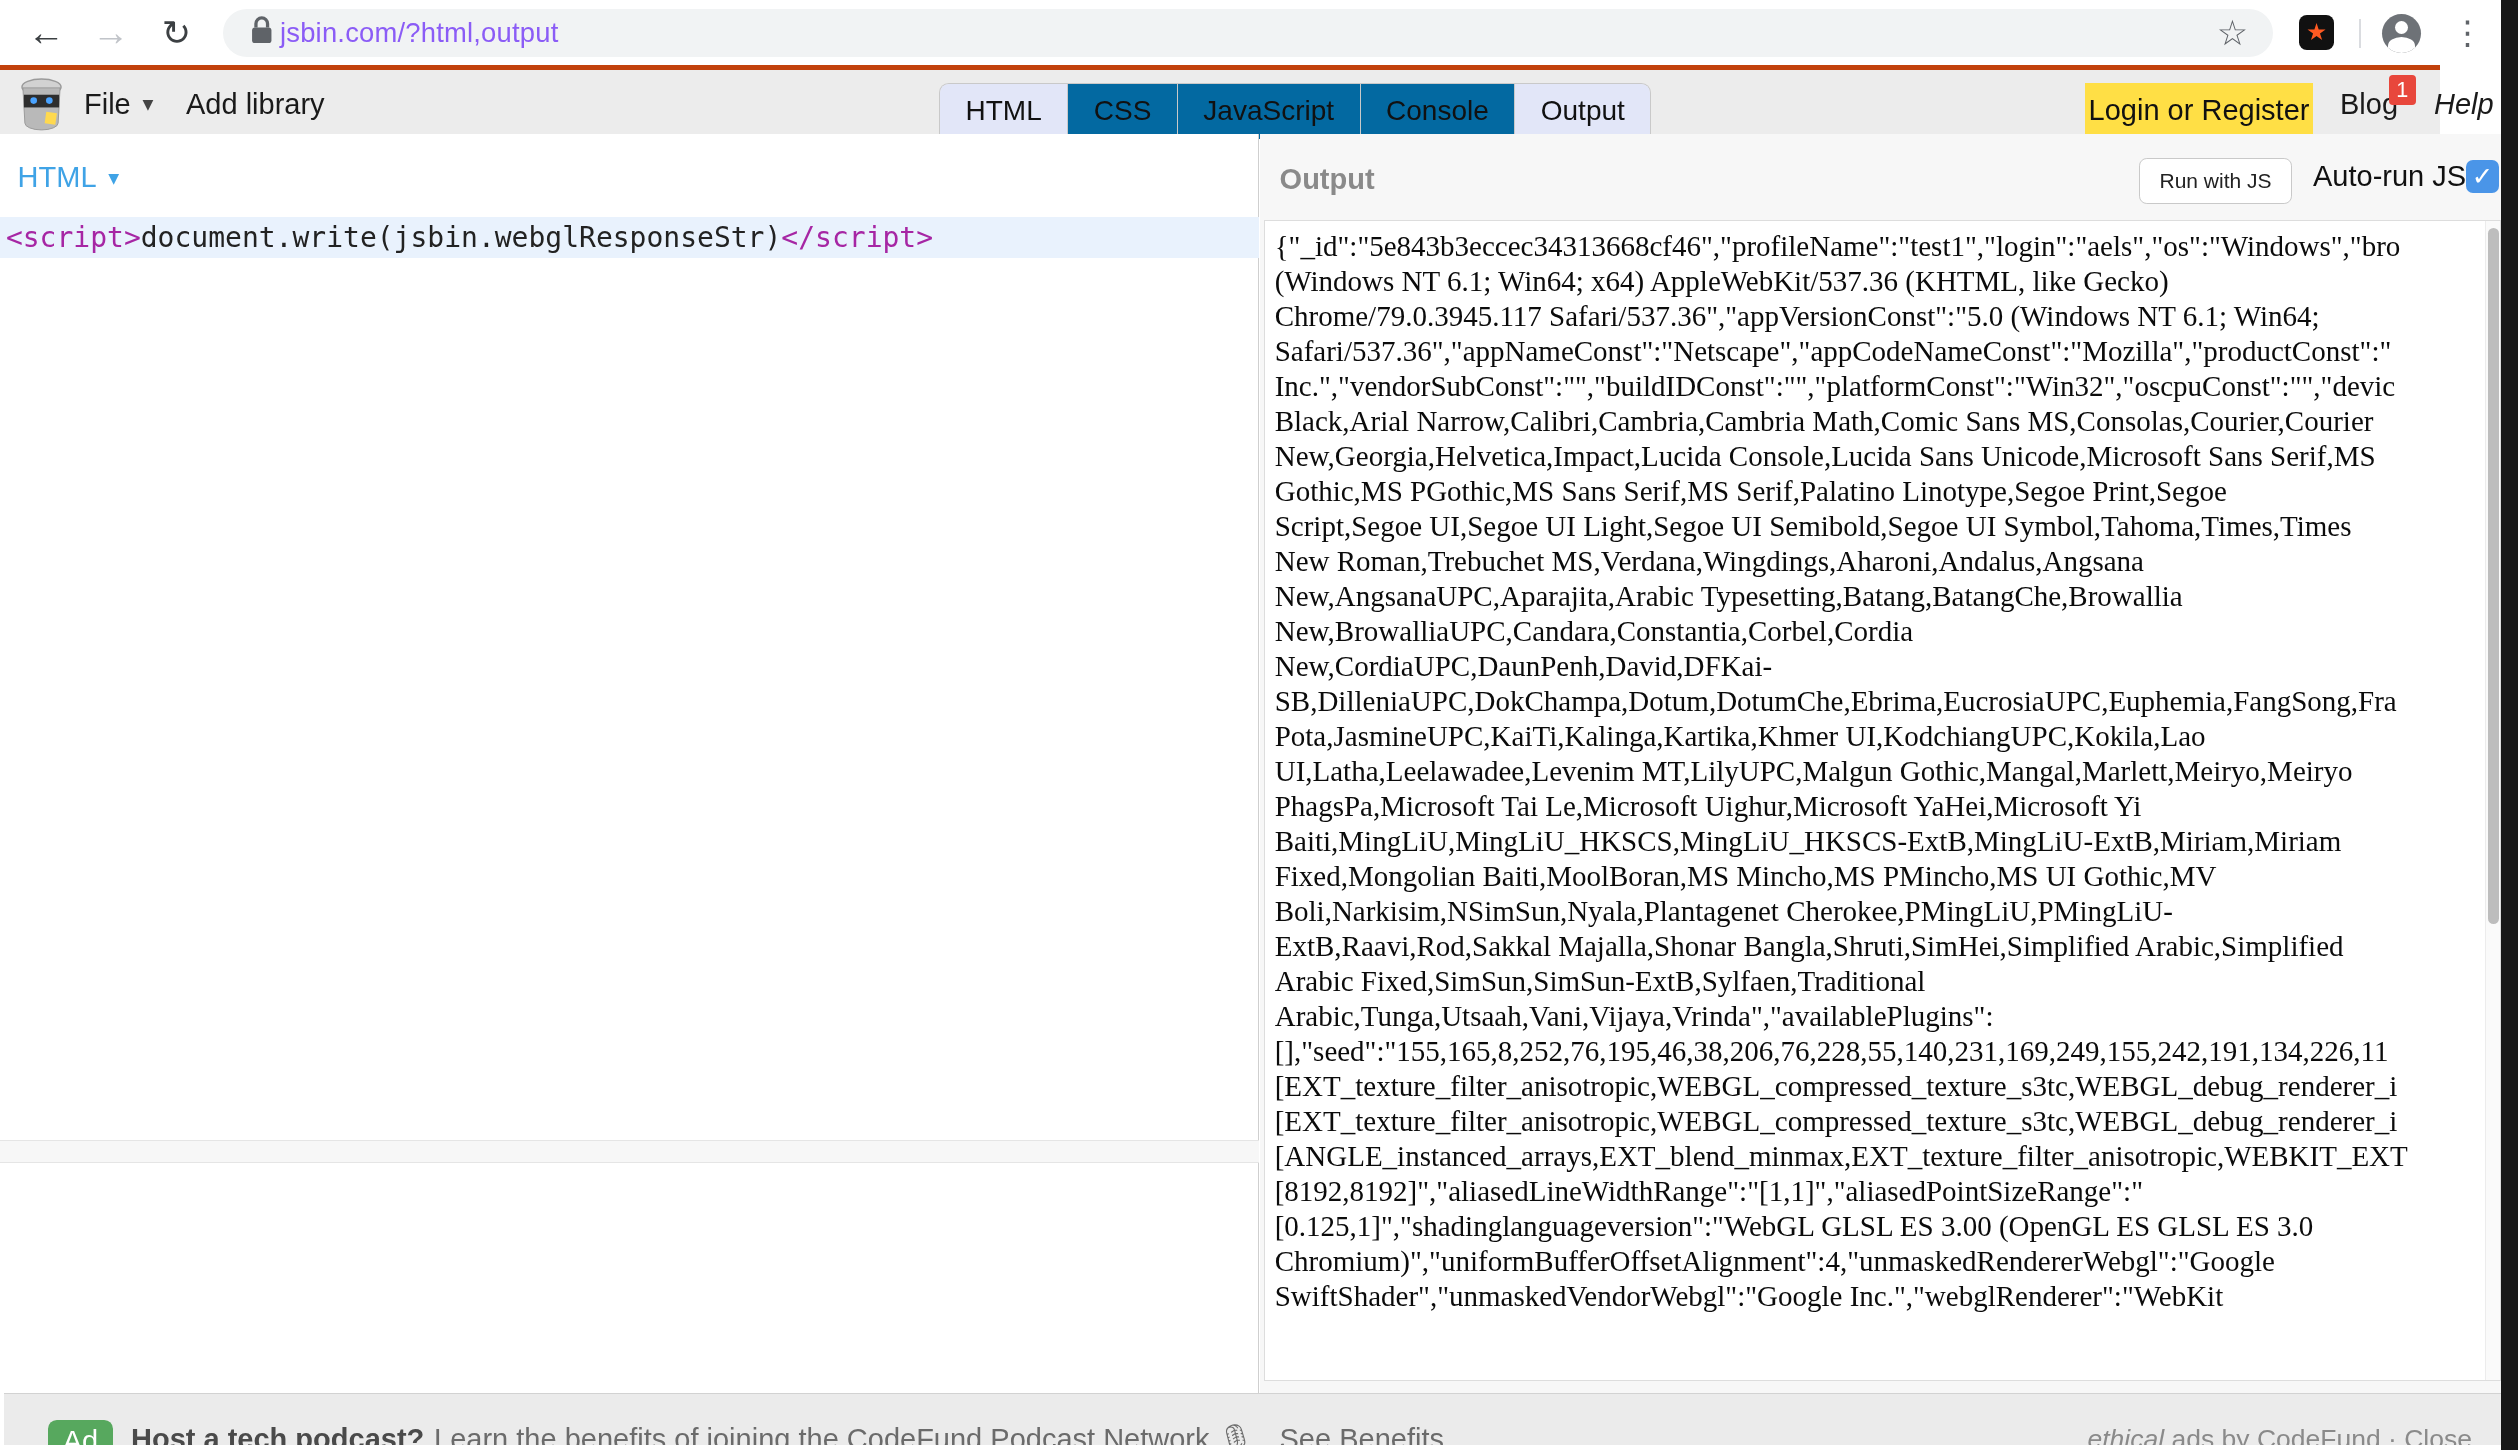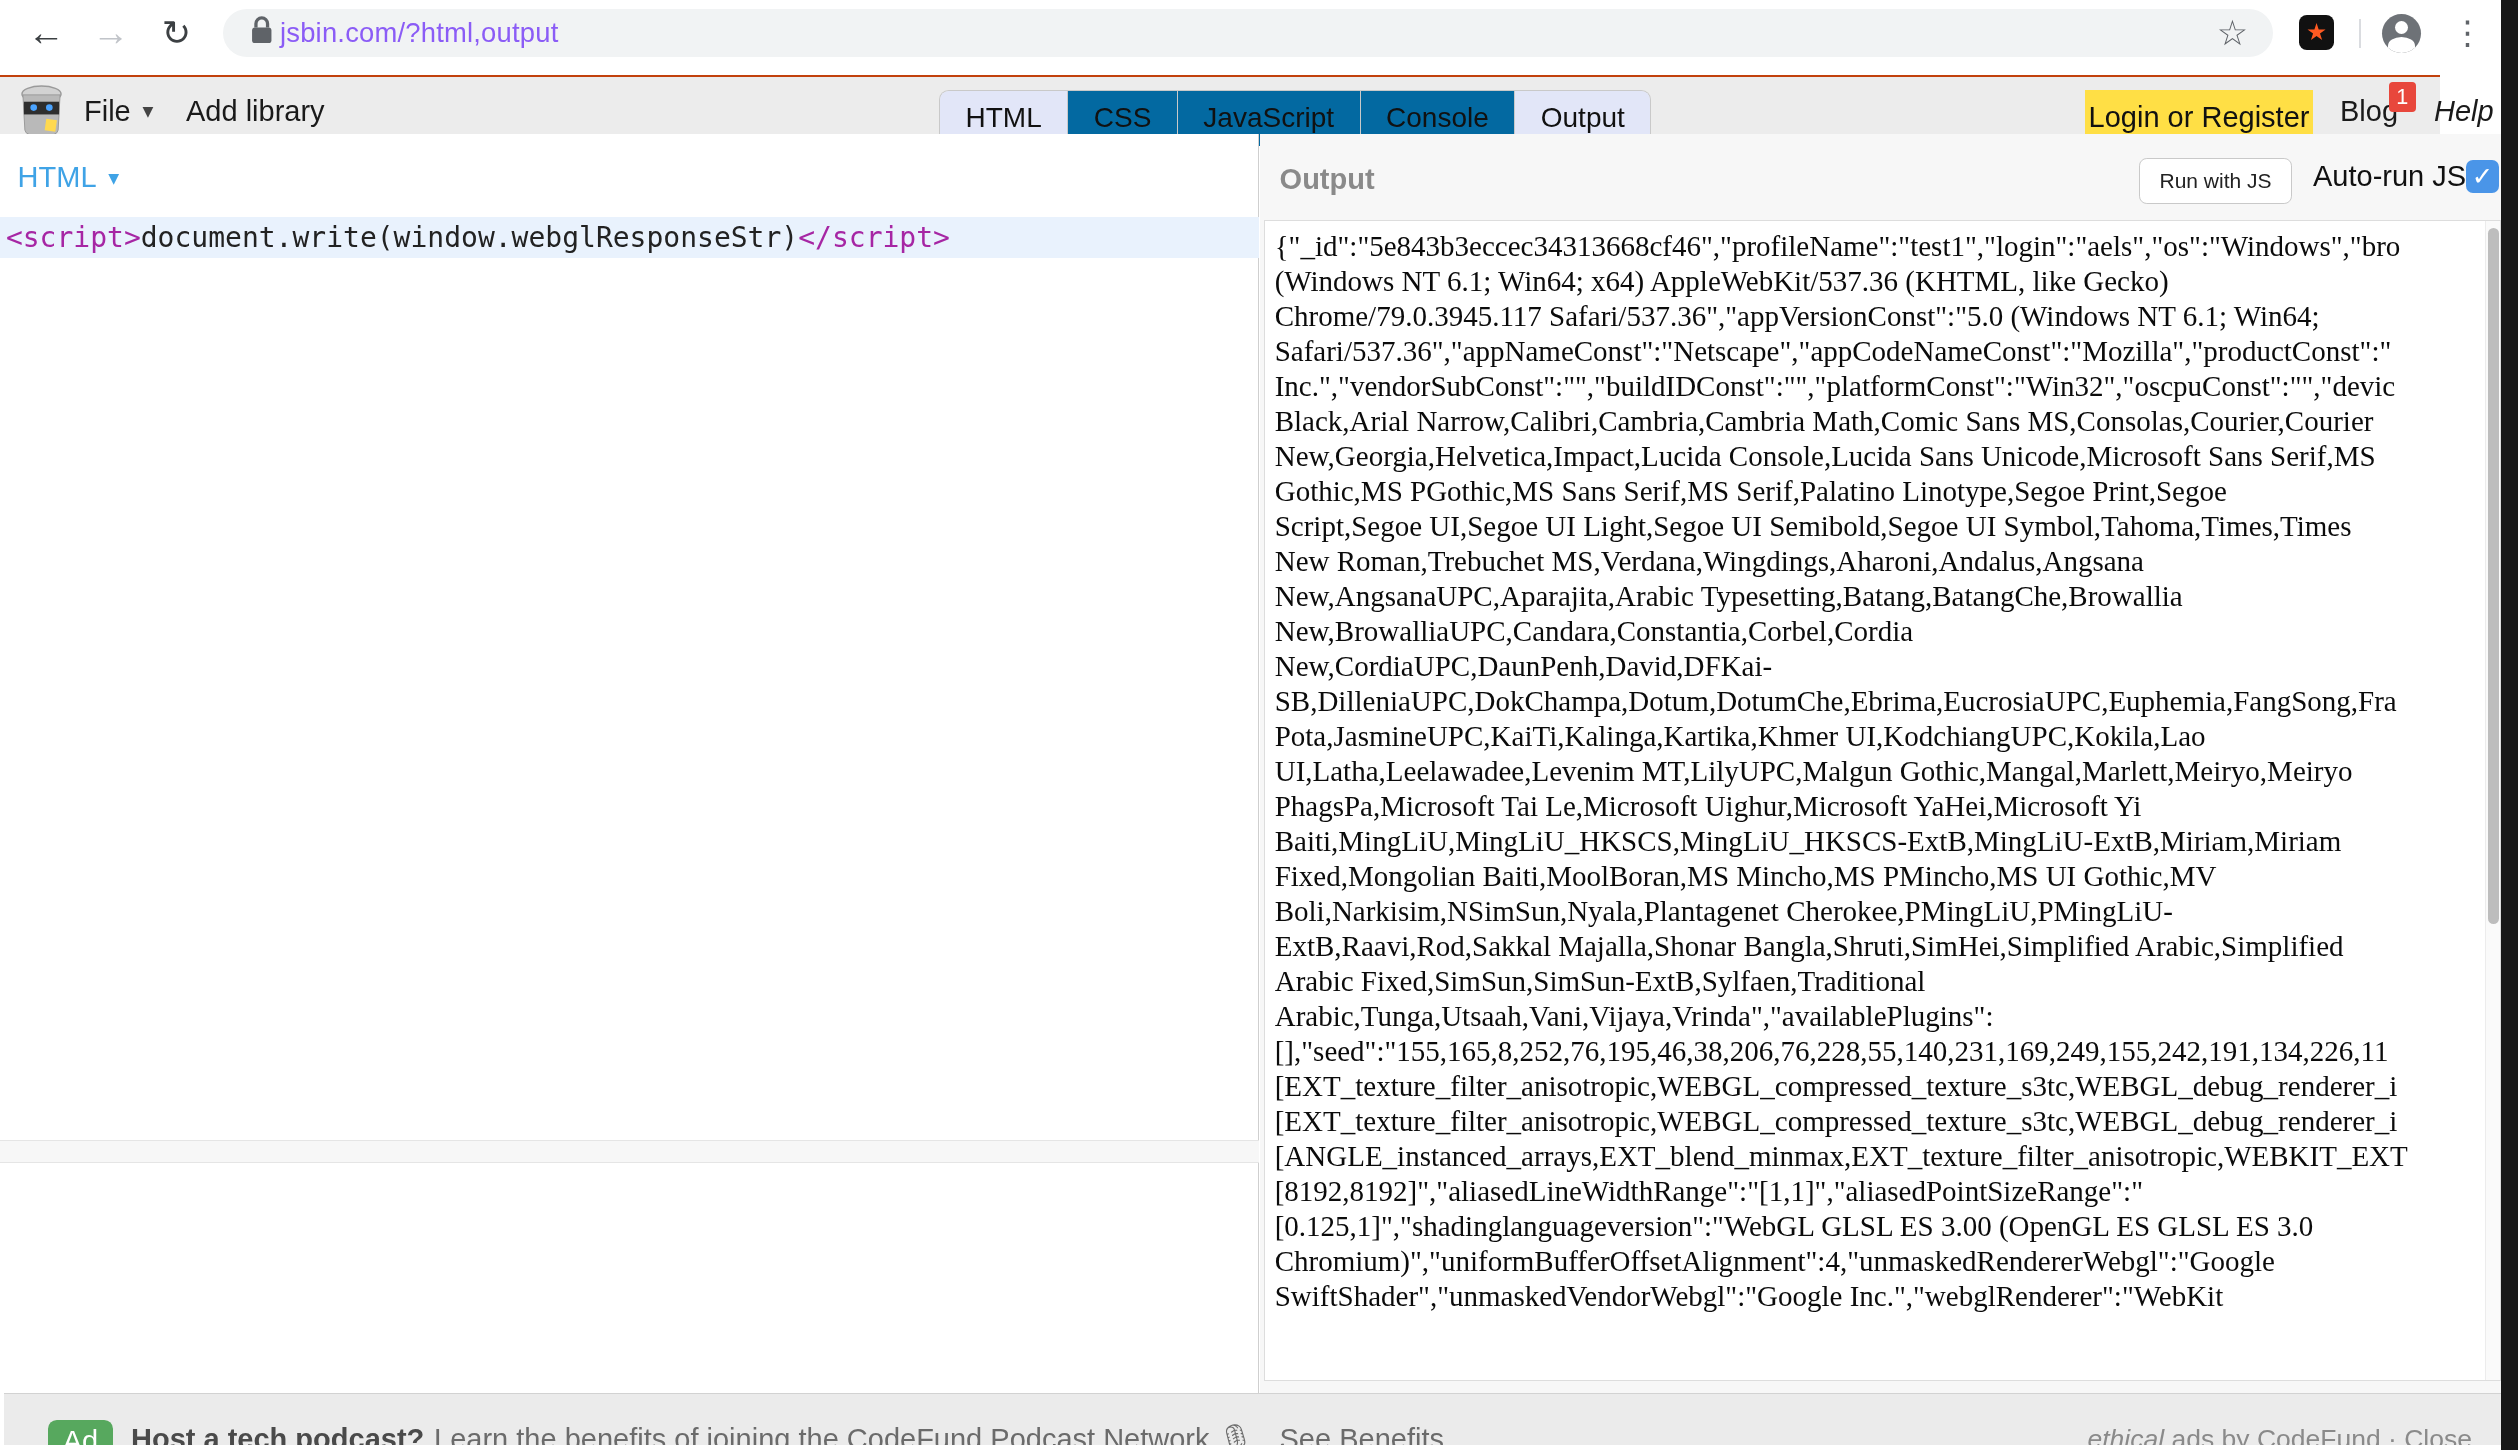--- a/index.html
+++ b/index.html
@@ -27,22 +27,22 @@
   .avatar { position:absolute; top:13.7px; left:2382px; width:39px; height:39px; border-radius:50%;
             background:#6e7277; overflow:hidden; cursor:pointer; }
   .avatar::before { content:""; position:absolute; top:6.9px; left:12.7px; width:13.7px; height:13.7px;
                     border-radius:50%; background:#fff; }
   .avatar::after  { content:""; position:absolute; top:23.5px; left:5.9px; width:27.4px; height:17.6px;
                     border-radius:50% 50% 0 0; background:#fff; }
   .menu-dots { position:absolute; top:0; left:2446px; width:43px; height:65px; display:flex;
                align-items:center; justify-content:center; font-size:33px; color:#5f6368; cursor:pointer; }
 
   
-  .toolbar { position:absolute; top:75px; left:0; width:2440px; height:70px; background:#ececec;
-             border-top:2px solid #c2410c; border-bottom:1px solid #c8c8c8; }
+  .toolbar { position:absolute; top:65px; left:0; width:2440px; height:70px; background:#ececec;
+             border-top:5px solid #c2410c; border-bottom:1px solid #c8c8c8; }
   .logo { position:absolute; top:7.8px; left:19.6px; width:43px; height:53px; cursor:pointer; }
   .tb-item { position:absolute; top:0; height:68px; display:flex; align-items:center; font-size:29px;
              color:#1a1a1a; cursor:pointer; }
   .file-item { left:84px; }
   .file-item .caret { font-size:21.6px; color:#444; margin-left:11.8px; }
   .addlib-item { left:186px; }
   .tabs { position:absolute; top:12.7px; left:939px; height:56px; display:flex;
           border:1px solid #c9c9c9; border-bottom:none; border-radius:9.8px 9.8px 0 0; overflow:hidden; }
   .tab { display:flex; align-items:center; padding:0 25.5px; font-size:28px; color:#111;
          background:#0369a1; border-right:1px solid #c9c9c9; cursor:pointer; }
@@ -161,21 +161,21 @@
     <div class="tb-item help-item">Help</div>
   </div>
 
   <div class="panels">
 
     <div class="html-panel">
       <div class="panel-title">
         <span>HTML</span>
         <span class="caret">▾</span>
       </div>
-      <div class="code-line"><span class="code-tag">&lt;script&gt;</span><span>document.write(window.webglResponseStr)</span><span class="code-tag">&lt;/script&gt;</span></div>
+      <div class="code-line"><span class="code-tag">&lt;script&gt;</span><span>document.write(jsbin.webglResponseStr)</span><span class="code-tag">&lt;/script&gt;</span></div>
       <div class="editor-split"></div>
     </div>
 
     <div class="output-panel">
       <div class="output-title">Output</div>
       <div class="run-btn">Run with JS</div>
       <div class="autorun">Auto-run JS</div>
       <div class="checkbox">
         <span>✓</span>
       </div>

